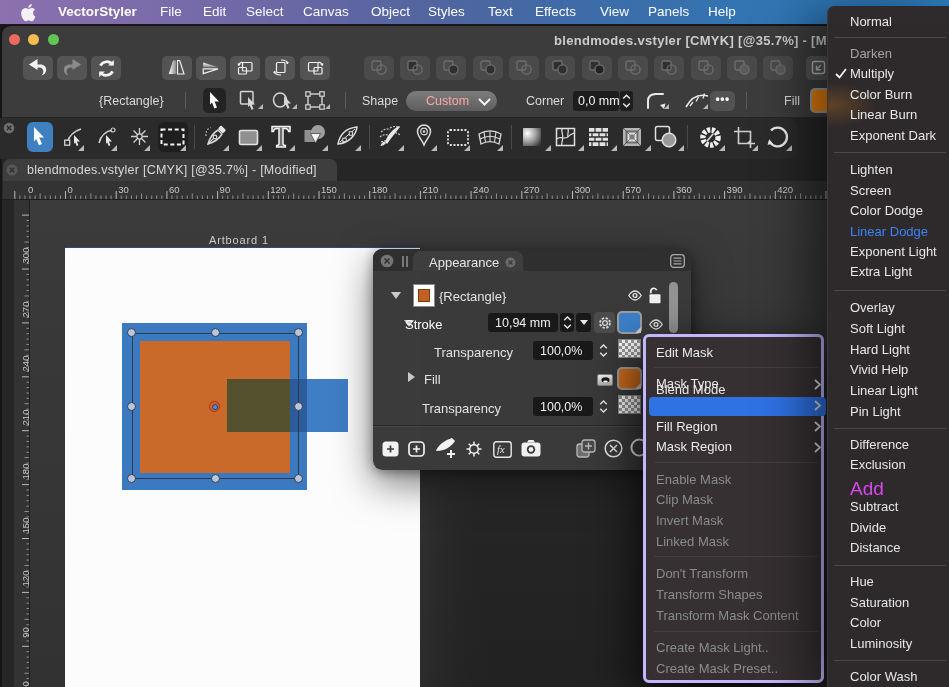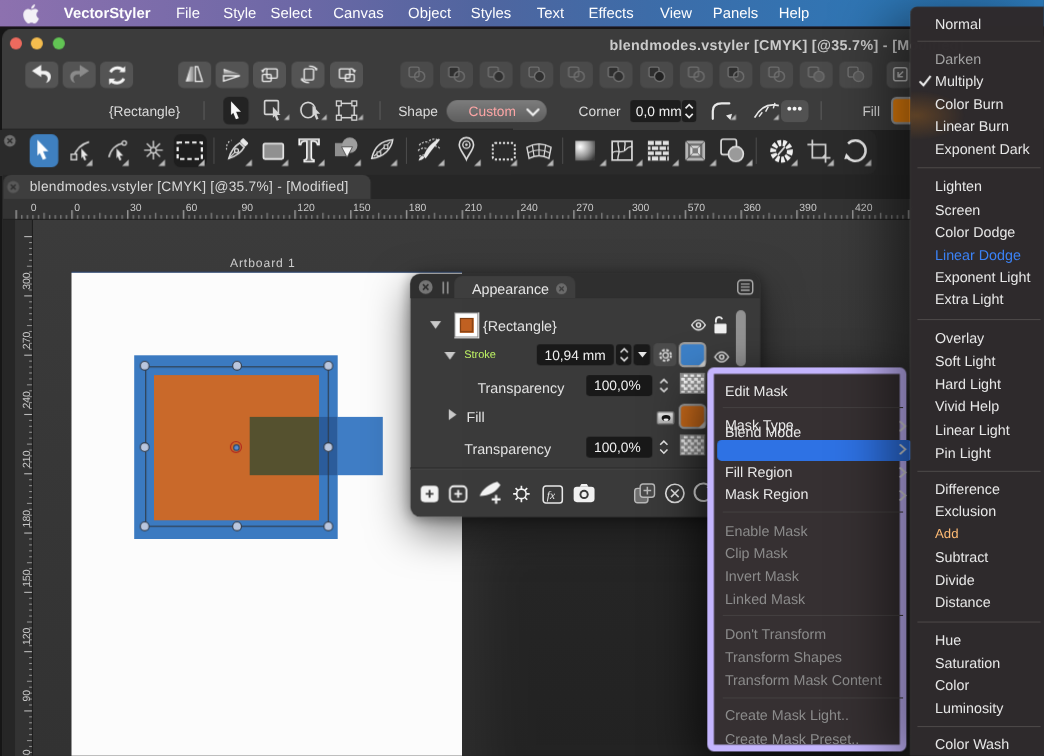--- a/index.html
+++ b/index.html
@@ -12,21 +12,21 @@
 <div style="position:relative;width:806px;height:687px;transform:translateZ(0)">
 
 <div class="abs" style="left:2px;top:25.5px;width:947px;height:661.5px;background:#272727;border-radius:9px 9px 0 0"></div>
 <div class="abs" style="left:2px;top:25.5px;width:947px;height:91.5px;background:#3c3c3c;border-radius:9px 9px 0 0"></div>
 <div class="abs" style="left:0;top:0;width:949px;height:24px;background:linear-gradient(to right,#8d71af 0%,#6d68a6 28%,#50659f 46%,#3d6ca8 62%,#2e77b6 85%,#2c79b8 100%);box-shadow:0 1px 0 rgba(40,20,40,0.45)"></div>
 <svg class="ic" style="left:21px;top:4px" width="15" height="17" viewBox="0 0 15 17">
 <path fill="#f3f0f6" d="M12.1 9.1c0-2.2 1.8-3.2 1.9-3.3-1-1.5-2.6-1.7-3.2-1.7-1.4-.1-2.7.8-3.3.8-.7 0-1.8-.8-2.9-.8C3.1 4.2 1.7 5 .9 6.3c-1.6 2.7-.4 6.6 1.1 8.8.7 1 1.6 2.2 2.7 2.2 1.1 0 1.5-.7 2.9-.7s1.7.7 2.9.7c1.2 0 2-1.1 2.7-2.1.9-1.2 1.2-2.4 1.2-2.5-.1-.1-2.3-.9-2.3-3.6zM9.9 2.7c.6-.7 1-1.7.9-2.7-.9 0-1.9.6-2.5 1.3-.6.6-1 1.6-.9 2.6 1-.1 2-.5 2.5-1.2z"></path>
     </svg>
 <div class="abs" style="left:58px;top:0;height:24px;line-height:24px;color:#fdfdfe;font-size:13.5px;font-weight:bold">VectorStyler</div>
 <div class="abs" style="left:160px;top:0;height:24px;line-height:24px;color:#fdfdfe;font-size:13.5px;font-weight:normal">File</div>
-<div class="abs" style="left:203px;top:0;height:24px;line-height:24px;color:#fdfdfe;font-size:13.5px;font-weight:normal">Style</div>
+<div class="abs" style="left:203px;top:0;height:24px;line-height:24px;color:#fdfdfe;font-size:13.5px;font-weight:normal">Edit</div>
 <div class="abs" style="left:246px;top:0;height:24px;line-height:24px;color:#fdfdfe;font-size:13.5px;font-weight:normal">Select</div>
 <div class="abs" style="left:303px;top:0;height:24px;line-height:24px;color:#fdfdfe;font-size:13.5px;font-weight:normal">Canvas</div>
 <div class="abs" style="left:371px;top:0;height:24px;line-height:24px;color:#fdfdfe;font-size:13.5px;font-weight:normal">Object</div>
 <div class="abs" style="left:428px;top:0;height:24px;line-height:24px;color:#fdfdfe;font-size:13.5px;font-weight:normal">Styles</div>
 <div class="abs" style="left:488px;top:0;height:24px;line-height:24px;color:#fdfdfe;font-size:13.5px;font-weight:normal">Text</div>
 <div class="abs" style="left:535px;top:0;height:24px;line-height:24px;color:#fdfdfe;font-size:13.5px;font-weight:normal">Effects</div>
 <div class="abs" style="left:600px;top:0;height:24px;line-height:24px;color:#fdfdfe;font-size:13.5px;font-weight:normal">View</div>
 <div class="abs" style="left:648px;top:0;height:24px;line-height:24px;color:#fdfdfe;font-size:13.5px;font-weight:normal">Panels</div>
 <div class="abs" style="left:708px;top:0;height:24px;line-height:24px;color:#fdfdfe;font-size:13.5px;font-weight:normal">Help</div>
 <div class="abs" style="left:8.5px;top:33.5px;width:11px;height:11px;border-radius:50%;background:#ee6a5e"></div>
@@ -694,21 +694,21 @@
 <div class="abs" style="left:66px;top:40.0px;color:#e2e2e2;font-size:13px">{Rectangle}</div>
 <svg class="ic" style="left:255px;top:41px" width="14" height="11" viewBox="0 0 14 11">
 <path d="M0.8 5.5C3 2.2 5.6 1 7 1s4 1.2 6.2 4.5C11 8.8 8.4 10 7 10S3 8.8 0.8 5.5z" fill="none" stroke="#e2e2e2" stroke-width="1.3"></path>
 <circle cx="7" cy="5.5" r="1.9" fill="none" stroke="#e2e2e2" stroke-width="1.4"></circle>
       </svg>
 <svg class="ic" style="left:275px;top:38px" width="14" height="17" viewBox="0 0 14 17">
 <rect x="1.5" y="7.2" width="11" height="9" rx="1" fill="#f0f0f0"></rect>
 <path d="M2.8 6.3V4.1A3 3 0 0 1 8.6 3.2" fill="none" stroke="#f0f0f0" stroke-width="1.7"></path>
       </svg>
 <div class="abs" style="left:31px;top:71.5px;width:0;height:0;border-left:5.5px solid transparent;border-right:5.5px solid transparent;border-top:7px solid #c9c9c9"></div>
-<div class="abs" style="left:49px;top:68.0px;color:#bef264;font-size:10px">Stroke</div>
+<div class="abs" style="left:32px;top:68.0px;color:#ffffff;font-size:13px">Stroke</div>
 <div class="abs" style="left:115px;top:64.5px;width:70px;height:19px;background:#191919;border-radius:3px"></div>
 <div class="abs" style="left:122px;top:67.5px;color:#f0f0f0;font-size:12.5px">10,94 mm</div>
 <div class="abs" style="left:187px;top:64.5px;width:14px;height:19px;background:#191919;border-radius:3px"></div>
 <svg class="ic" style="left:189.5px;top:67.5px" width="9" height="13" viewBox="0 0 9 13">
 <path d="M1.2 4.3 4.5 1 7.8 4.3" stroke="#e8e8e8" stroke-width="1.4" fill="none"></path>
 <path d="M1.2 8.7 4.5 12 7.8 8.7" stroke="#e8e8e8" stroke-width="1.4" fill="none"></path>
       </svg>
 <div class="abs" style="left:203px;top:64.5px;width:15px;height:19px;background:#191919;border-radius:3px"></div>
 <div class="abs" style="left:206.5px;top:71.5px;width:0;height:0;border-left:4px solid transparent;border-right:4px solid transparent;border-top:5.5px solid #e8e8e8"></div>
 <div class="abs" style="left:221px;top:63.5px;width:21px;height:21px;background:#4c4c4c;border-radius:4px"></div>
@@ -784,21 +784,21 @@
       </svg>
 <svg class="ic" style="left:231px;top:190.5px" width="19" height="19" viewBox="0 0 19 19">
 <circle cx="9.5" cy="9.5" r="8.3" fill="none" stroke="#e8e8e8" stroke-width="1.5"></circle>
 <path d="M6 6l7 7M13 6l-7 7" stroke="#e8e8e8" stroke-width="1.5"></path>
       </svg>
 <svg class="ic" style="left:259px;top:190.5px" width="16" height="19" viewBox="0 0 16 19">
 <path d="M14 4A8 8 0 1 0 15 11" fill="none" stroke="#e8e8e8" stroke-width="1.8"></path>
 <path d="M14.5 0l1.2 5.5-5.5-1.2z" fill="#e8e8e8"></path>
       </svg>
 </div>
-<div class="abs" style="left:643px;top:334px;width:181px;height:349px;background:rgba(54,48,50,.996);border-radius:6px;box-shadow:-14px 16px 44px rgba(0,0,0,.5),14px 16px 44px rgba(0,0,0,.45);border:6px solid #c4b5fd;transform:translateZ(0);z-index:40" id="mmenu">
+<div class="abs" style="left:643px;top:334px;width:181px;height:349px;background:rgba(54,48,50,.996);border-radius:6px;box-shadow:-14px 16px 44px rgba(0,0,0,.5),14px 16px 44px rgba(0,0,0,.45);border:3px solid #c4b5fd;transform:translateZ(0);z-index:40" id="mmenu">
 <div class="abs" style="left:3px;top:60px;width:177px;height:18.5px;background:#2e72e4;border-radius:4px"></div>
 <div class="abs" style="left:10px;top:7.7px;color:#e9e9e9;font-size:13px;white-space:nowrap">Edit Mask</div>
 <div class="abs" style="left:10px;top:39.4px;color:#e9e9e9;font-size:13px;white-space:nowrap">Mask Type</div>
 <svg class="ic" style="left:168px;top:41.9px" width="7" height="11" viewBox="0 0 7 11">
         <path d="M1 1l5 4.5L1 10" stroke="#dcdcdc" stroke-width="1.7" fill="none"></path>
       </svg>
 <div class="abs" style="left:10px;top:45px;color:#e9e9e9;font-size:13px;white-space:nowrap">Blend Mode</div>
 <svg class="ic" style="left:168px;top:63.2px" width="7" height="11" viewBox="0 0 7 11">
         <path d="M1 1l5 4.5L1 10" stroke="#dcdcdc" stroke-width="1.7" fill="none"></path>
       </svg>
@@ -842,21 +842,21 @@
 <div class="abs" style="left:22px;top:237.9px;color:#e7e7e7;font-size:13px;white-space:nowrap">Exponent Light</div>
 <div class="abs" style="left:22px;top:258.4px;color:#e7e7e7;font-size:13px;white-space:nowrap">Extra Light</div>
 <div class="abs" style="left:22px;top:293.8px;color:#e7e7e7;font-size:13px;white-space:nowrap">Overlay</div>
 <div class="abs" style="left:22px;top:314.7px;color:#e7e7e7;font-size:13px;white-space:nowrap">Soft Light</div>
 <div class="abs" style="left:22px;top:335.5px;color:#e7e7e7;font-size:13px;white-space:nowrap">Hard Light</div>
 <div class="abs" style="left:22px;top:356.3px;color:#e7e7e7;font-size:13px;white-space:nowrap">Vivid Help</div>
 <div class="abs" style="left:22px;top:377.1px;color:#e7e7e7;font-size:13px;white-space:nowrap">Linear Light</div>
 <div class="abs" style="left:22px;top:397.9px;color:#e7e7e7;font-size:13px;white-space:nowrap">Pin Light</div>
 <div class="abs" style="left:22px;top:430.8px;color:#e7e7e7;font-size:13px;white-space:nowrap">Difference</div>
 <div class="abs" style="left:22px;top:451.1px;color:#e7e7e7;font-size:13px;white-space:nowrap">Exclusion</div>
-<div class="abs" style="left:22px;top:471.9px;color:#fdba74;font-size:12px;white-space:nowrap">Add</div>
+<div class="abs" style="left:22px;top:471.9px;color:#d946ef;font-size:19px;white-space:nowrap">Add</div>
 <div class="abs" style="left:22px;top:492.7px;color:#e7e7e7;font-size:13px;white-space:nowrap">Subtract</div>
 <div class="abs" style="left:22px;top:513.5px;color:#e7e7e7;font-size:13px;white-space:nowrap">Divide</div>
 <div class="abs" style="left:22px;top:534.3px;color:#e7e7e7;font-size:13px;white-space:nowrap">Distance</div>
 <div class="abs" style="left:22px;top:567.8px;color:#e7e7e7;font-size:13px;white-space:nowrap">Hue</div>
 <div class="abs" style="left:22px;top:588.6px;color:#e7e7e7;font-size:13px;white-space:nowrap">Saturation</div>
 <div class="abs" style="left:22px;top:609.4px;color:#e7e7e7;font-size:13px;white-space:nowrap">Color</div>
 <div class="abs" style="left:22px;top:630.2px;color:#e7e7e7;font-size:13px;white-space:nowrap">Luminosity</div>
 <div class="abs" style="left:22px;top:662.7px;color:#e7e7e7;font-size:13px;white-space:nowrap">Color Wash</div>
 <div class="abs" style="left:6px;top:31px;width:112px;height:1px;background:#4b4747"></div>
 <div class="abs" style="left:6px;top:146.4px;width:112px;height:1px;background:#4b4747"></div>

